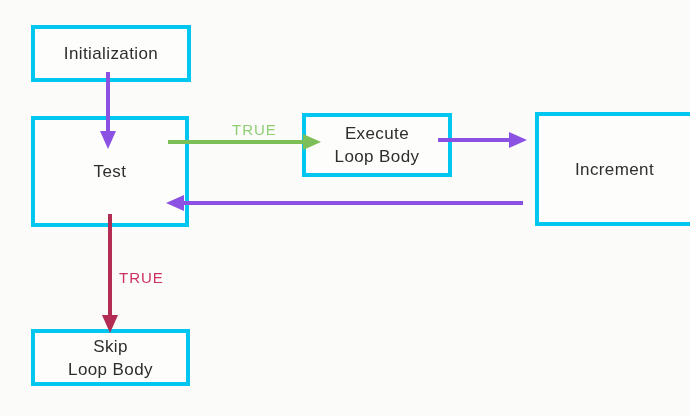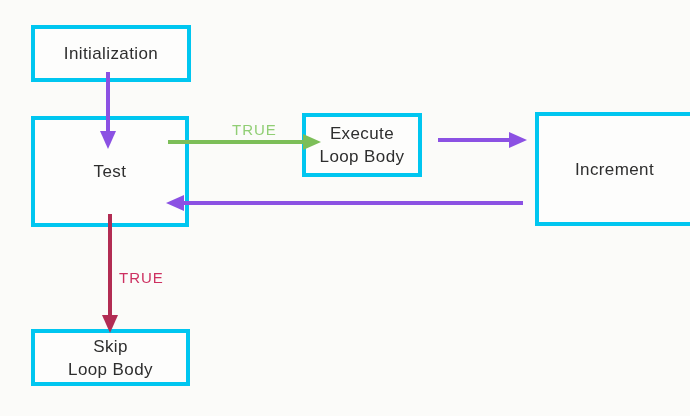--- a/index.html
+++ b/index.html
@@ -42,21 +42,21 @@
   }
   .node-label {
     font-size: 17px;
     line-height: 23px;
     color: var(--text);
     white-space: pre-line;
     letter-spacing: 0.4px;
   }
   #node-initialization { left: 31px;  top: 25px;  width: 160px; height: 57px; }
   #node-test           { left: 31px;  top: 116px; width: 158px; height: 111px; }
-  #node-execute        { left: 302px; top: 113px; width: 120px; height: 64px; }
+  #node-execute        { left: 302px; top: 113px; width: 150px; height: 64px; }
   #node-increment      { left: 499px; top: 112px; width: 159px; height: 114px; margin-left: 36px; }
   #node-skip           { left: 31px;  top: 329px; width: 159px; height: 57px; justify-content: center; }
 
   .arrows {
     position: absolute;
     left: 0; top: 0;
     width: 690px;
     height: 416px;
     pointer-events: none;
   }

